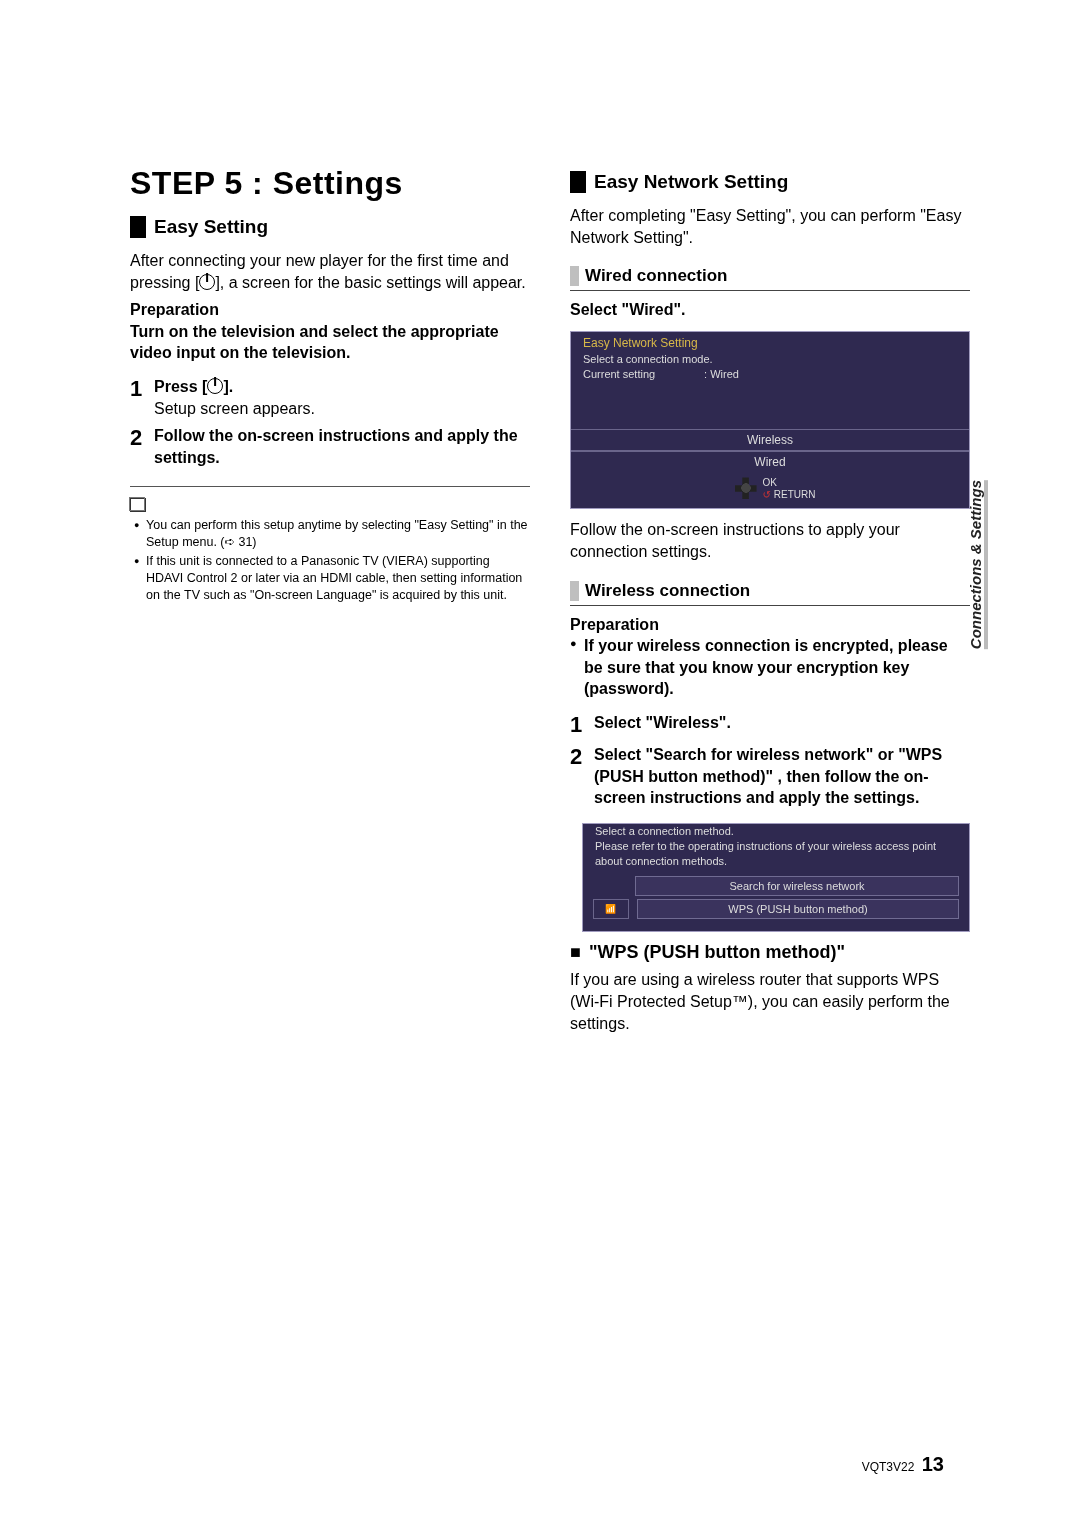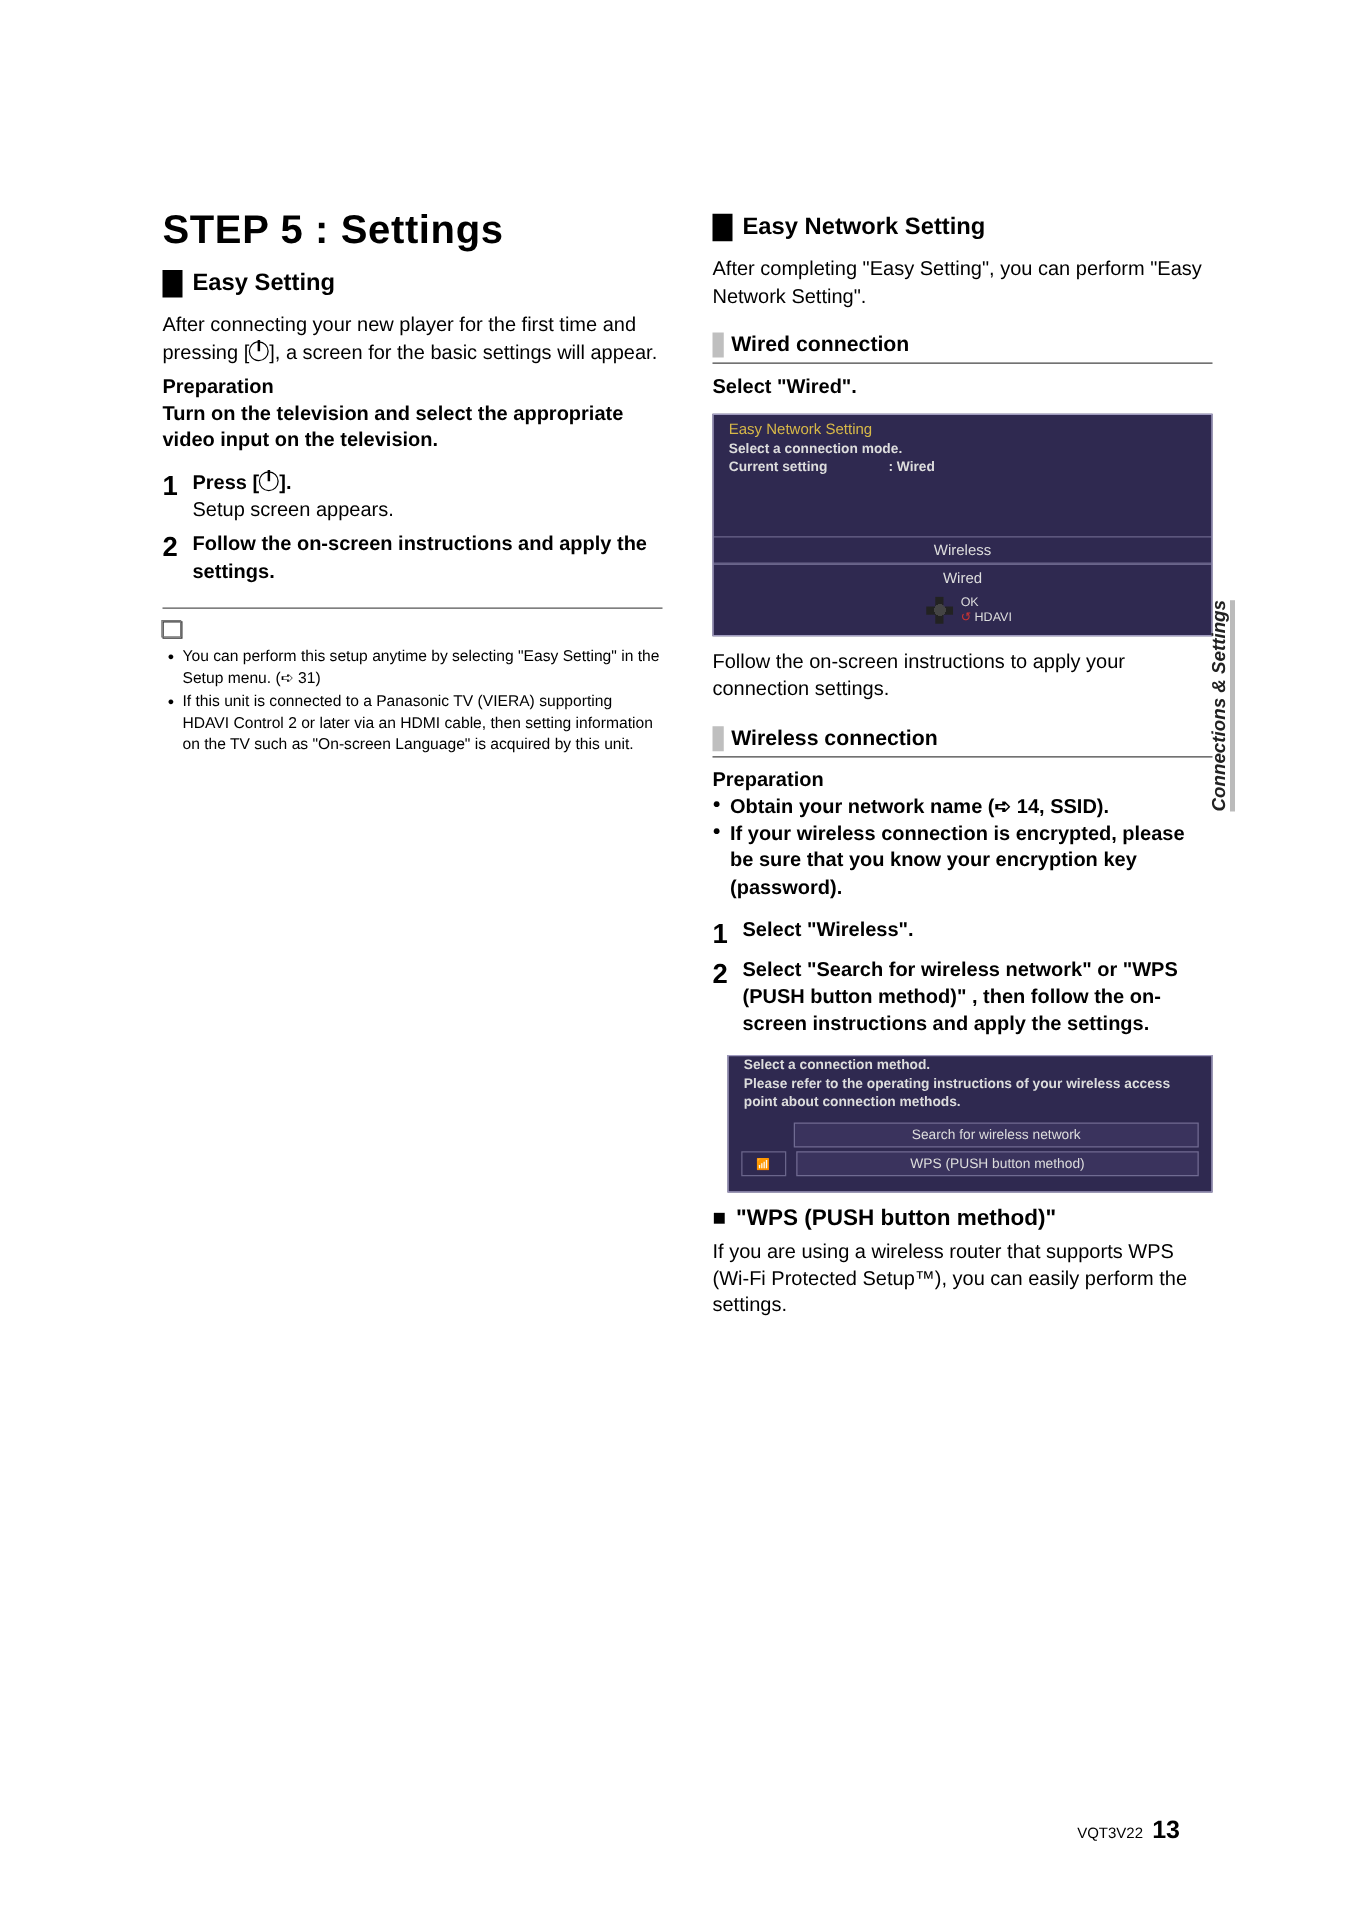--- a/index.html
+++ b/index.html
@@ -160,21 +160,20 @@
   }
   .screen-title {
     color: #d7b848;
     padding: 4px 12px 2px 12px;
     font-size: 12px;
   }
   .screen-text {
     padding: 0 12px;
     font-size: 11px;
     line-height: 1.35;
-    font-weight: bold;
   }
   .screen-options {
     margin-top: 48px;
   }
   .screen-opt {
     text-align: center;
     padding: 3px 0;
     border-top: 1px solid rgba(180,175,210,.45);
     font-size: 12px;
     color: #ddd;
@@ -359,36 +358,35 @@
           <span>:  Wired</span>
         </div>
         <div class="screen-options">
           <div class="screen-opt last">Wireless</div>
           <div class="screen-opt">Wired</div>
         </div>
         <div class="screen-ok">
           <div class="dpad"></div>
           <div>
             <span>OK</span><br>
-            <span style="color:#c33">↺ </span><span>HDAVI</span>
+            <span style="color:#c33">↺ </span><span>RETURN</span>
           </div>
         </div>
       </div>
 
       <p class="body-text">Follow the on-screen instructions to apply your connection settings.</p>
 
       <div class="sub-heading">
         <div class="notch"></div>
         <div class="label">Wireless connection</div>
       </div>
       <div class="sub-underline"></div>
 
       <p class="body-text bold" style="margin-bottom:0">Preparation</p>
       <ul class="prep-list">
-        <li>Obtain your network name (➪ 14, SSID).</li>
         <li>If your wireless connection is encrypted, please be sure that you know your encryption key (password).</li>
       </ul>
 
       <div class="steps">
         <div class="step-row">
           <div class="step-num">1</div>
           <div class="step-body bold">Select "Wireless".</div>
         </div>
         <div class="step-row">
           <div class="step-num">2</div>

